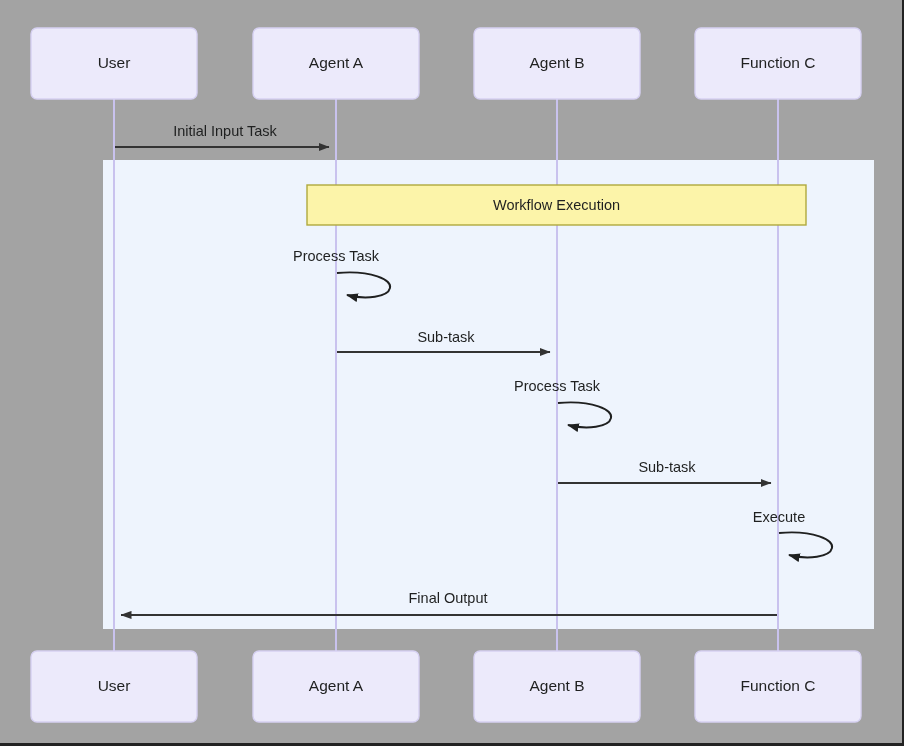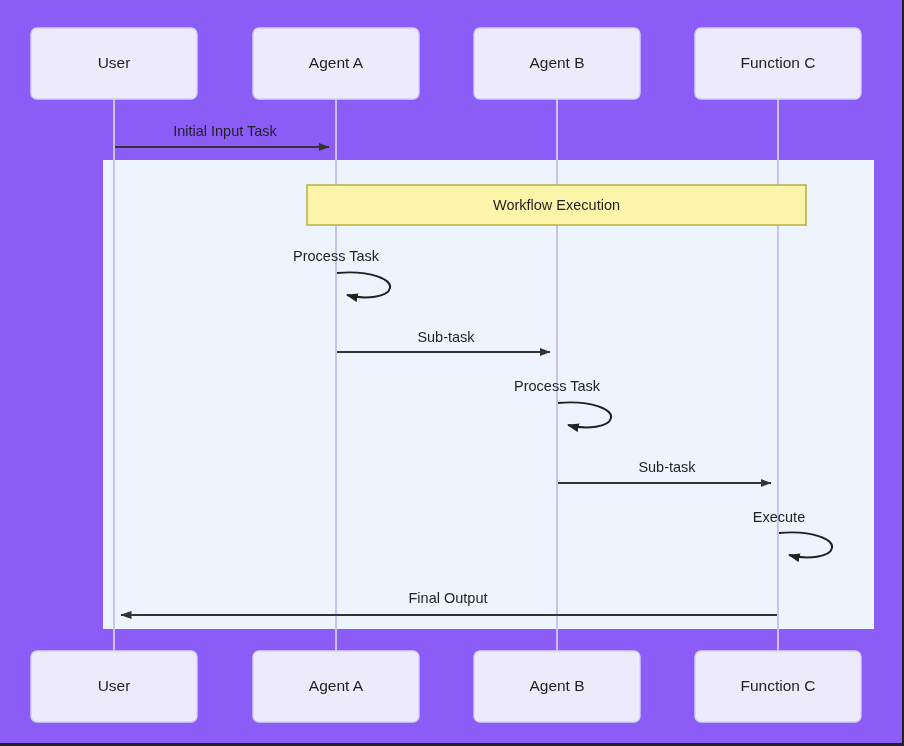--- a/index.html
+++ b/index.html
@@ -70,21 +70,21 @@
   }
   .loop-path {
     stroke: #1f2020;
     stroke-width: 1.9;
     fill: none;
   }
 </style>
 </head>
 <body>
 
-<div id="diagram-root" style="background: #8b5cf6;">
+<div id="diagram-root" style="background: #a3a3a3;">
   <svg class="diagram-canvas" viewBox="0 0 904 746" xmlns="http://www.w3.org/2000/svg">
     <defs>
       <marker id="arrow-right" markerWidth="11" markerHeight="9" refX="10.5" refY="4.5" orient="auto" markerUnits="userSpaceOnUse">
         <path d="M0,0.4 L11,4.5 L0,8.6 z" fill="#333333"></path>
       </marker>
       <marker id="arrow-left" markerWidth="11" markerHeight="9" refX="10.5" refY="4.5" orient="auto" markerUnits="userSpaceOnUse">
         <path d="M0,0.4 L11,4.5 L0,8.6 z" fill="#333333"></path>
       </marker>
       <marker id="arrow-loop" markerWidth="12" markerHeight="10" refX="11" refY="5" orient="auto" markerUnits="userSpaceOnUse">
         <path d="M0,0.6 L12,5 L0,9.4 z" fill="#1f2020"></path>

